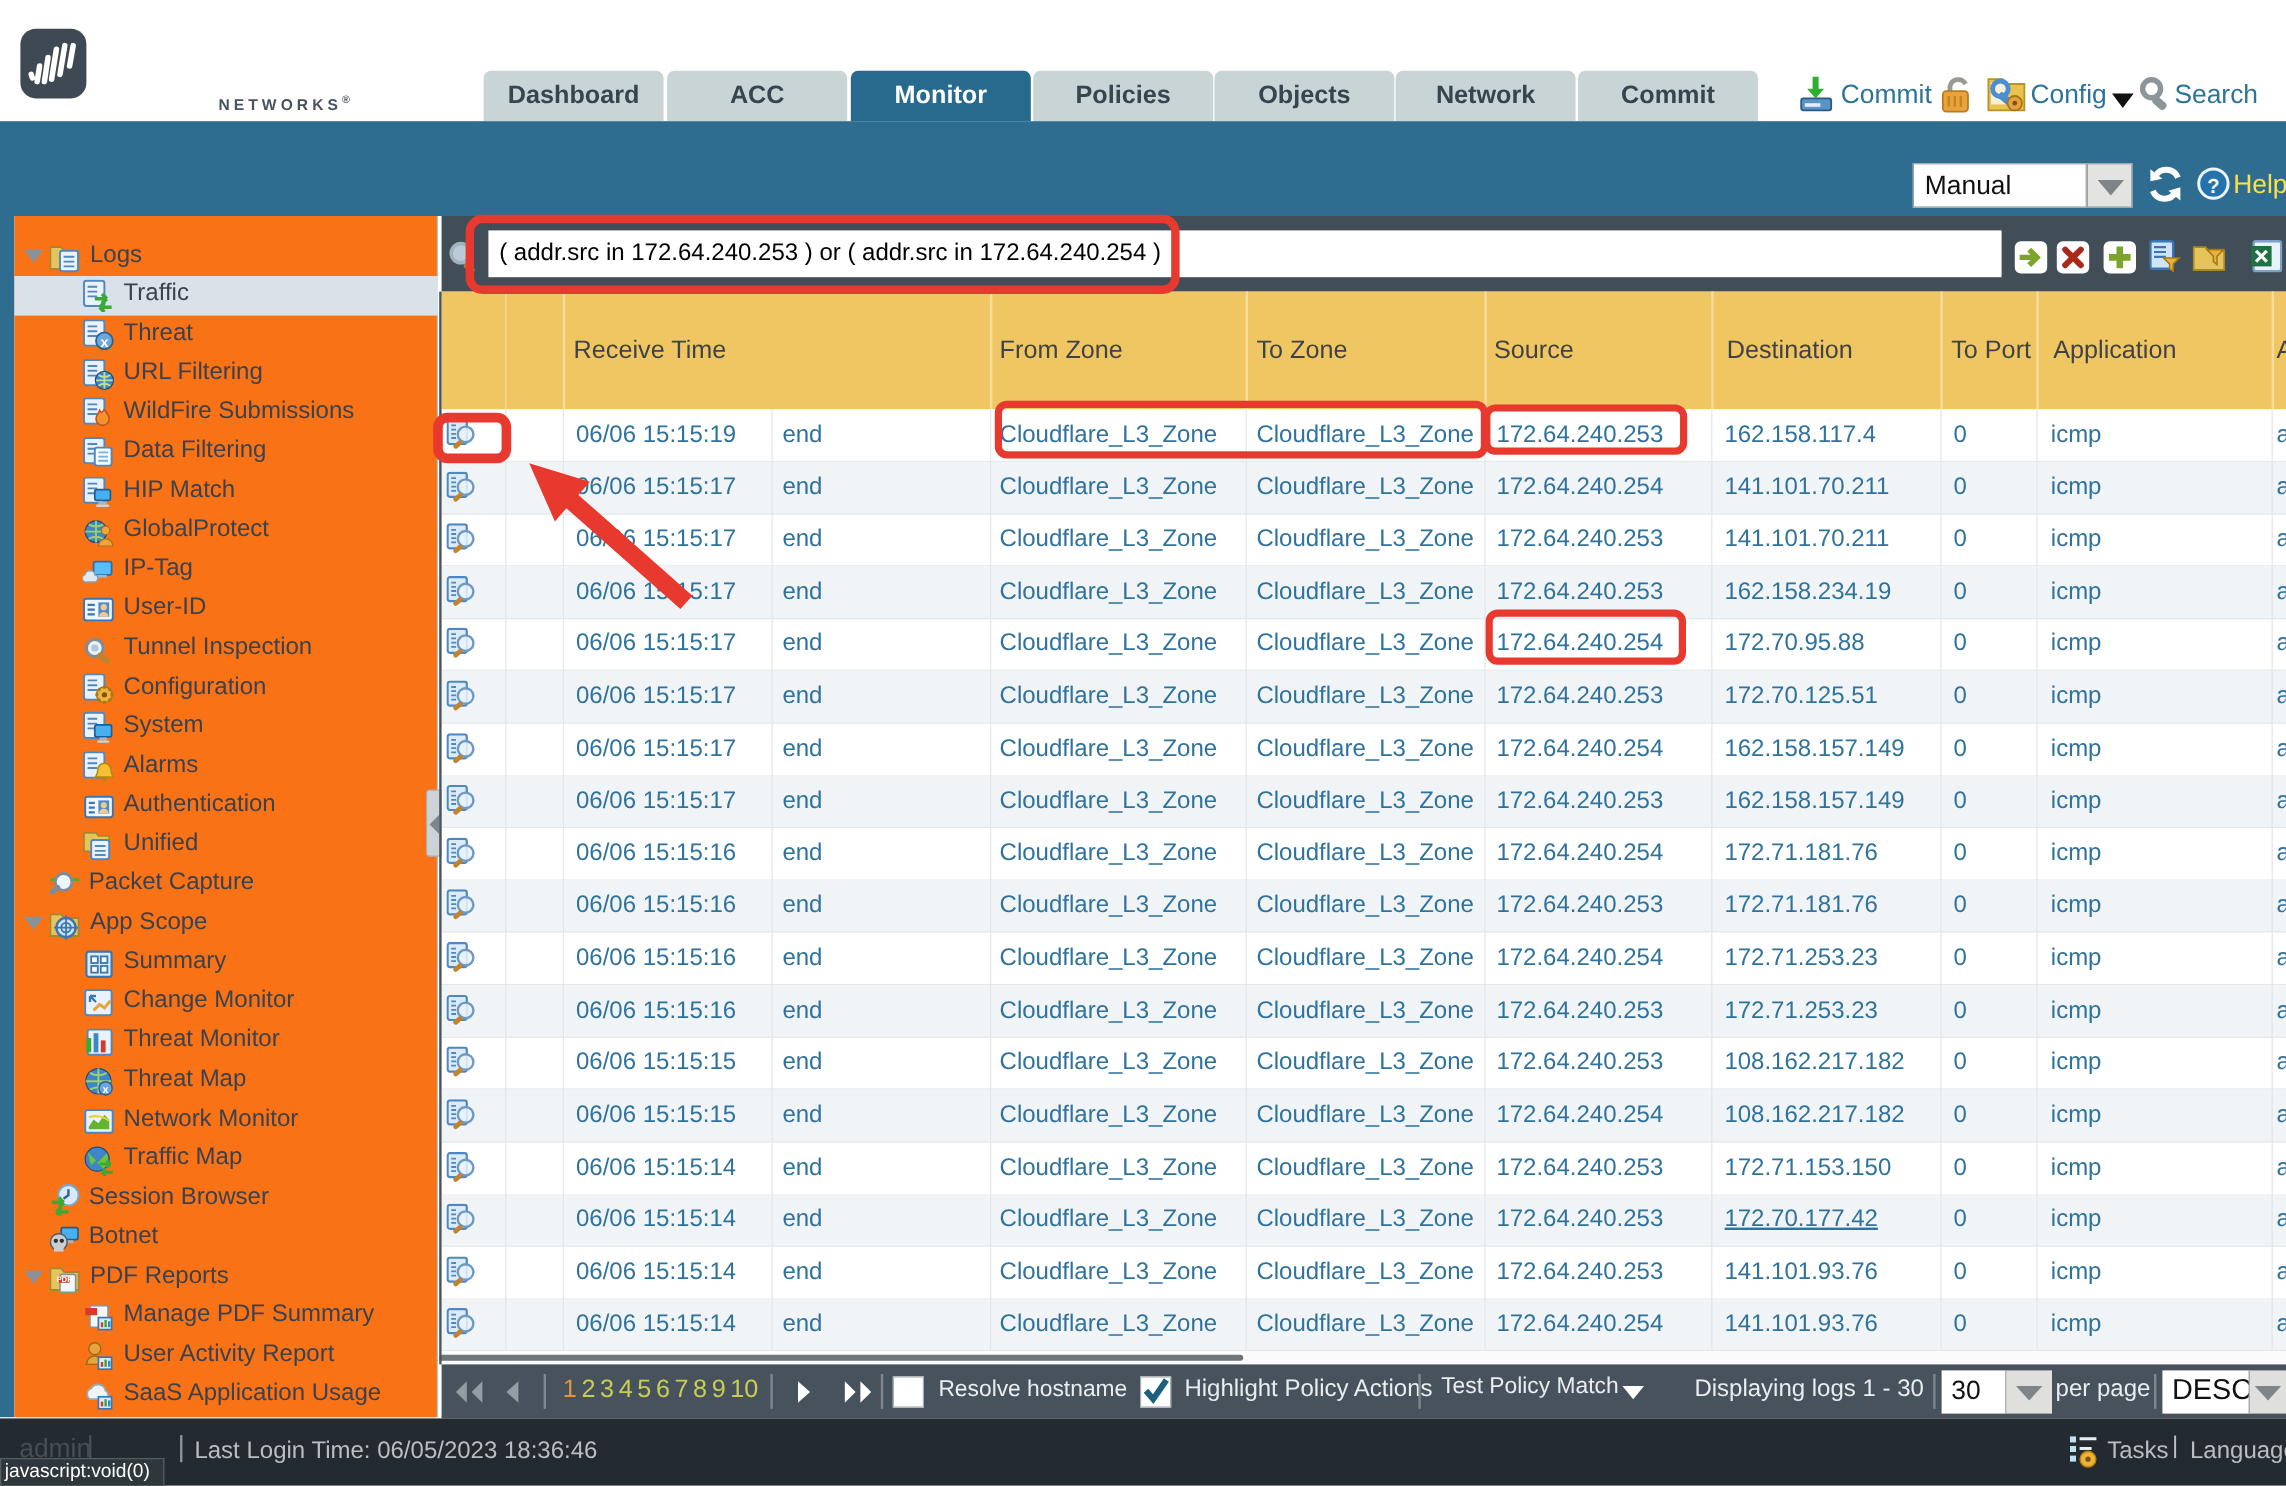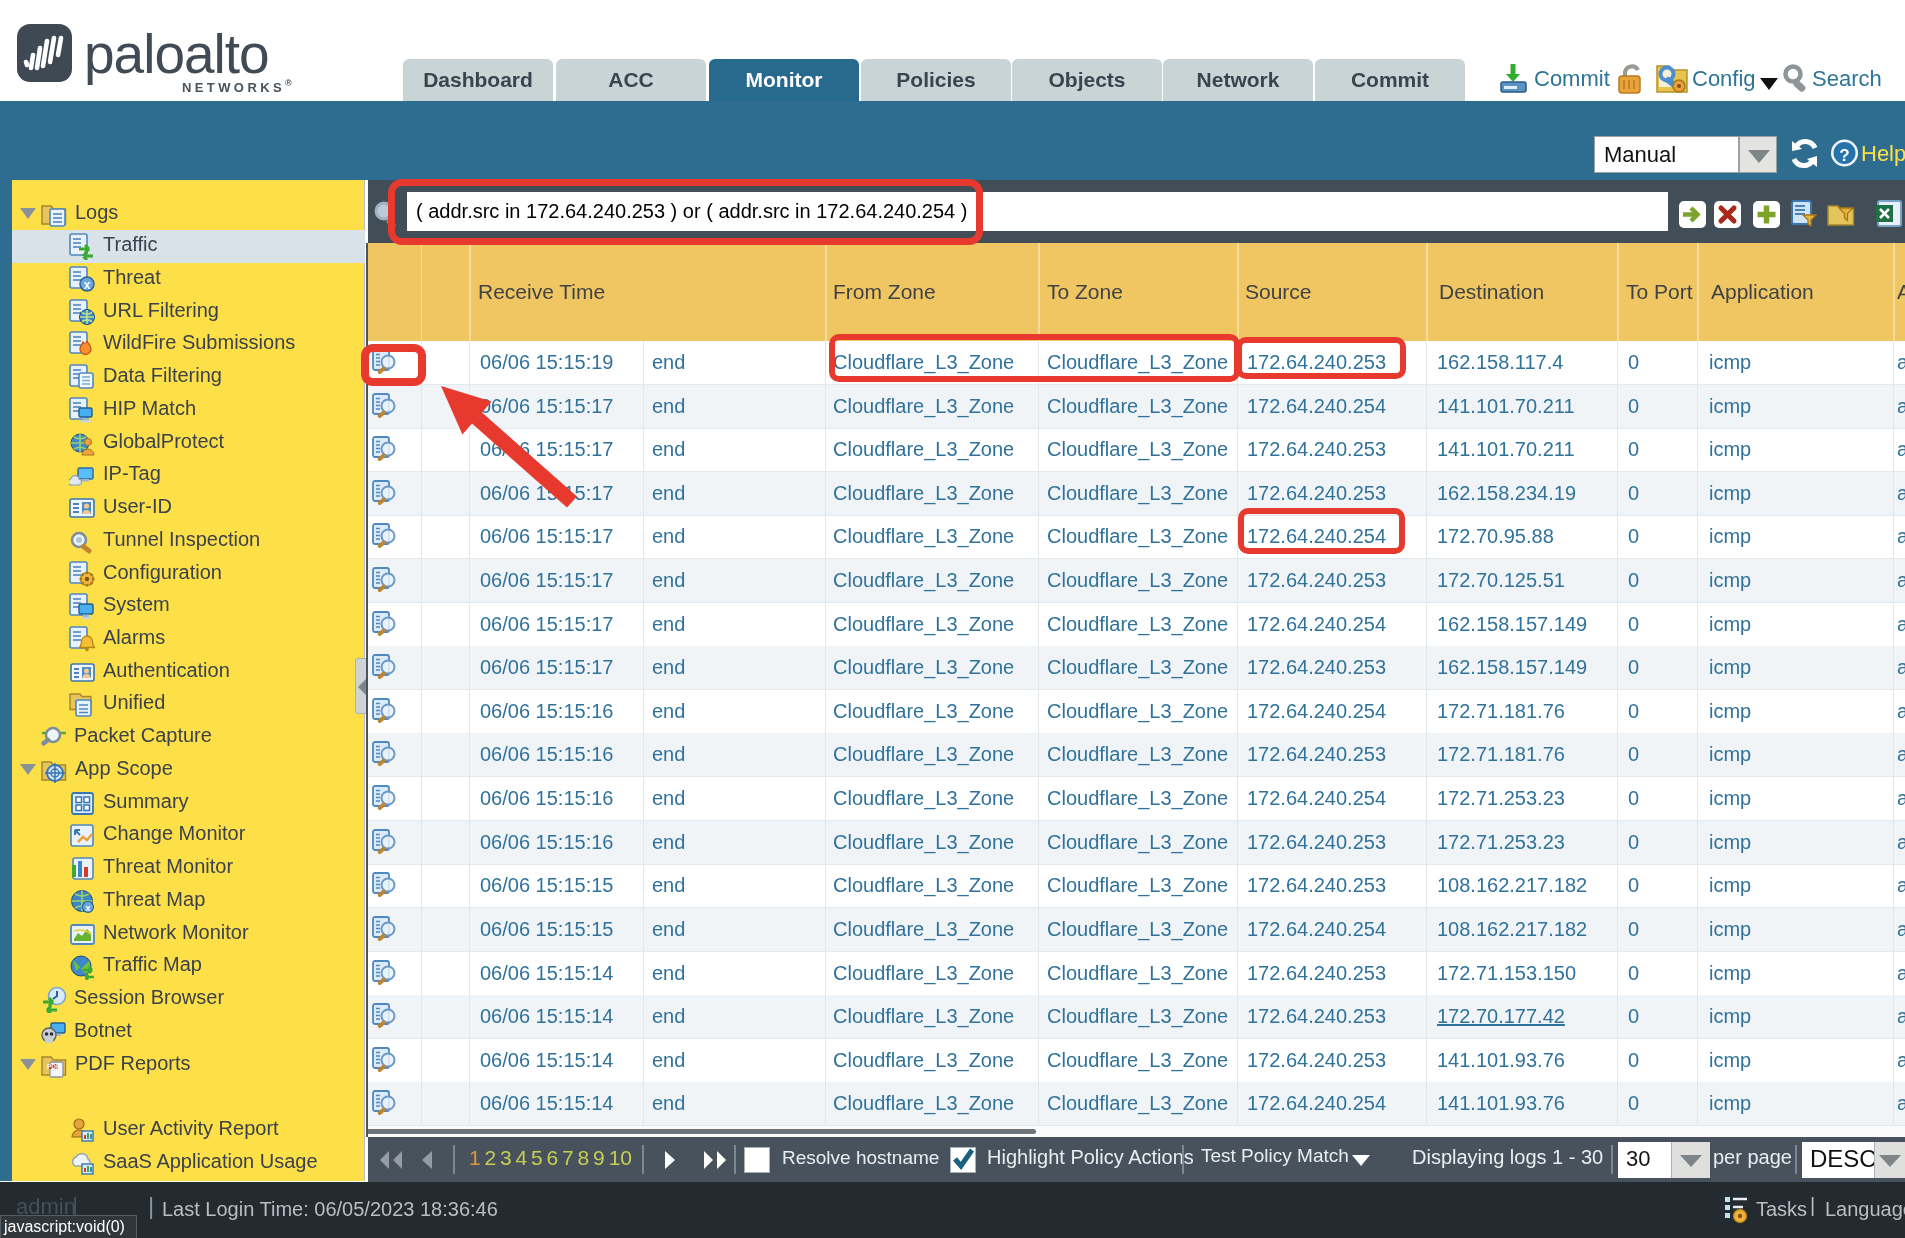--- a/index.html
+++ b/index.html
@@ -16,21 +16,21 @@
 .tab { position:absolute; top:59px; height:42px; width:150px; background:#c9d4d7; border-radius:6px 6px 0 0; text-align:center; line-height:42px; font-size:21px; font-weight:bold; color:#37464e; }
 .tab.sel { background:#276a8e; color:#fff; }
 
 .hlink { position:absolute; top:66px; font-size:22px; color:#2d7496; }
 
 
 #band { left:0; top:101px; width:1905px; height:79px; background:#2e6d90; }
 #leftstrip { left:0; top:180px; width:12px; height:1001px; background:#2e6d90; }
 
 
-#sidebar { left:12px; top:180px; width:353px; height:1001px; background:#fde047; border-right:1px solid #b9bec2; }
+#sidebar { left:12px; top:180px; width:353px; height:1001px; background:#f97316; border-right:1px solid #b9bec2; }
 .ti { position:absolute; left:0; width:353px; height:33px; font-size:20px; color:#3b414d; }
 .ti .lbl { position:absolute; top:3px; }
 .ti.sel { background:#d9e2e8; }
 .tri { position:absolute; left:8px; top:10px; width:0; height:0; border-left:8px solid transparent; border-right:8px solid transparent; border-top:11px solid #8a9299; }
 .icon { position:absolute; top:3px; }
 
 
 #main { left:368px; top:180px; width:1537px; height:1002px; }
 #toolbar { left:0; top:0; width:1537px; height:63px; background:#414d57; }
 #filterinput { left:39px; top:12px; width:1261px; height:39px; background:#fff; font-size:20px; line-height:39px; padding-left:9px; color:#000; white-space:nowrap; }
@@ -308,21 +308,20 @@
         <g stroke="#fff" stroke-width="4.6" stroke-linecap="round">
           <line x1="9" y1="38" x2="10" y2="41"></line>
           <line x1="16" y1="31" x2="14" y2="44"></line>
           <line x1="23" y1="24" x2="20" y2="44"></line>
           <line x1="30" y1="17" x2="26" y2="42"></line>
           <line x1="37" y1="14" x2="33" y2="38"></line>
           <line x1="44" y1="14" x2="41" y2="31"></line>
         </g>
       </svg>
     </div>
-    <div class="abs" id="logotext">paloalto</div>
     <div class="abs" id="logonet">NETWORKS<span style="font-size:9px;vertical-align:6px;">®</span></div>
     <div class="tab" style="left:403px;">Dashboard</div>
     <div class="tab" style="left:556px;">ACC</div>
     <div class="tab sel" style="left:709px;">Monitor</div>
     <div class="tab" style="left:861px;">Policies</div>
     <div class="tab" style="left:1012px;">Objects</div>
     <div class="tab" style="left:1163px;">Network</div>
     <div class="tab" style="left:1315px;">Commit</div>
     <svg class="abs" style="left:1497px;top:62px;" width="33" height="33" viewBox="0 0 33 33">
       <rect x="4" y="20" width="25" height="10" rx="2" fill="#5a93c4" stroke="#2a5b88" stroke-width="1.5"></rect>
@@ -532,20 +531,26 @@
         </svg>
         <div class="lbl" style="left:62px;">Botnet</div>
       </div>
     <div class="ti" style="top:868.5px;">
         <div class="tri"></div>
         <svg class="icon" style="left:29px;" width="27" height="27" viewBox="0 0 27 27">
           <use href="#i-pdfrep"></use>
         </svg>
         <div class="lbl" style="left:63px;">PDF Reports</div>
       </div>
+    <div class="ti" style="top:901.2px;">
+        <svg class="icon" style="left:57px;" width="27" height="27" viewBox="0 0 27 27">
+          <use href="#i-mpdf"></use>
+        </svg>
+        <div class="lbl" style="left:91px;">Manage PDF Summary</div>
+      </div>
     <div class="ti" style="top:933.9px;">
         <svg class="icon" style="left:57px;" width="27" height="27" viewBox="0 0 27 27">
           <use href="#i-uact"></use>
         </svg>
         <div class="lbl" style="left:91px;">User Activity Report</div>
       </div>
     <div class="ti" style="top:966.7px;">
         <svg class="icon" style="left:57px;" width="27" height="27" viewBox="0 0 27 27">
           <use href="#i-saas"></use>
         </svg>

